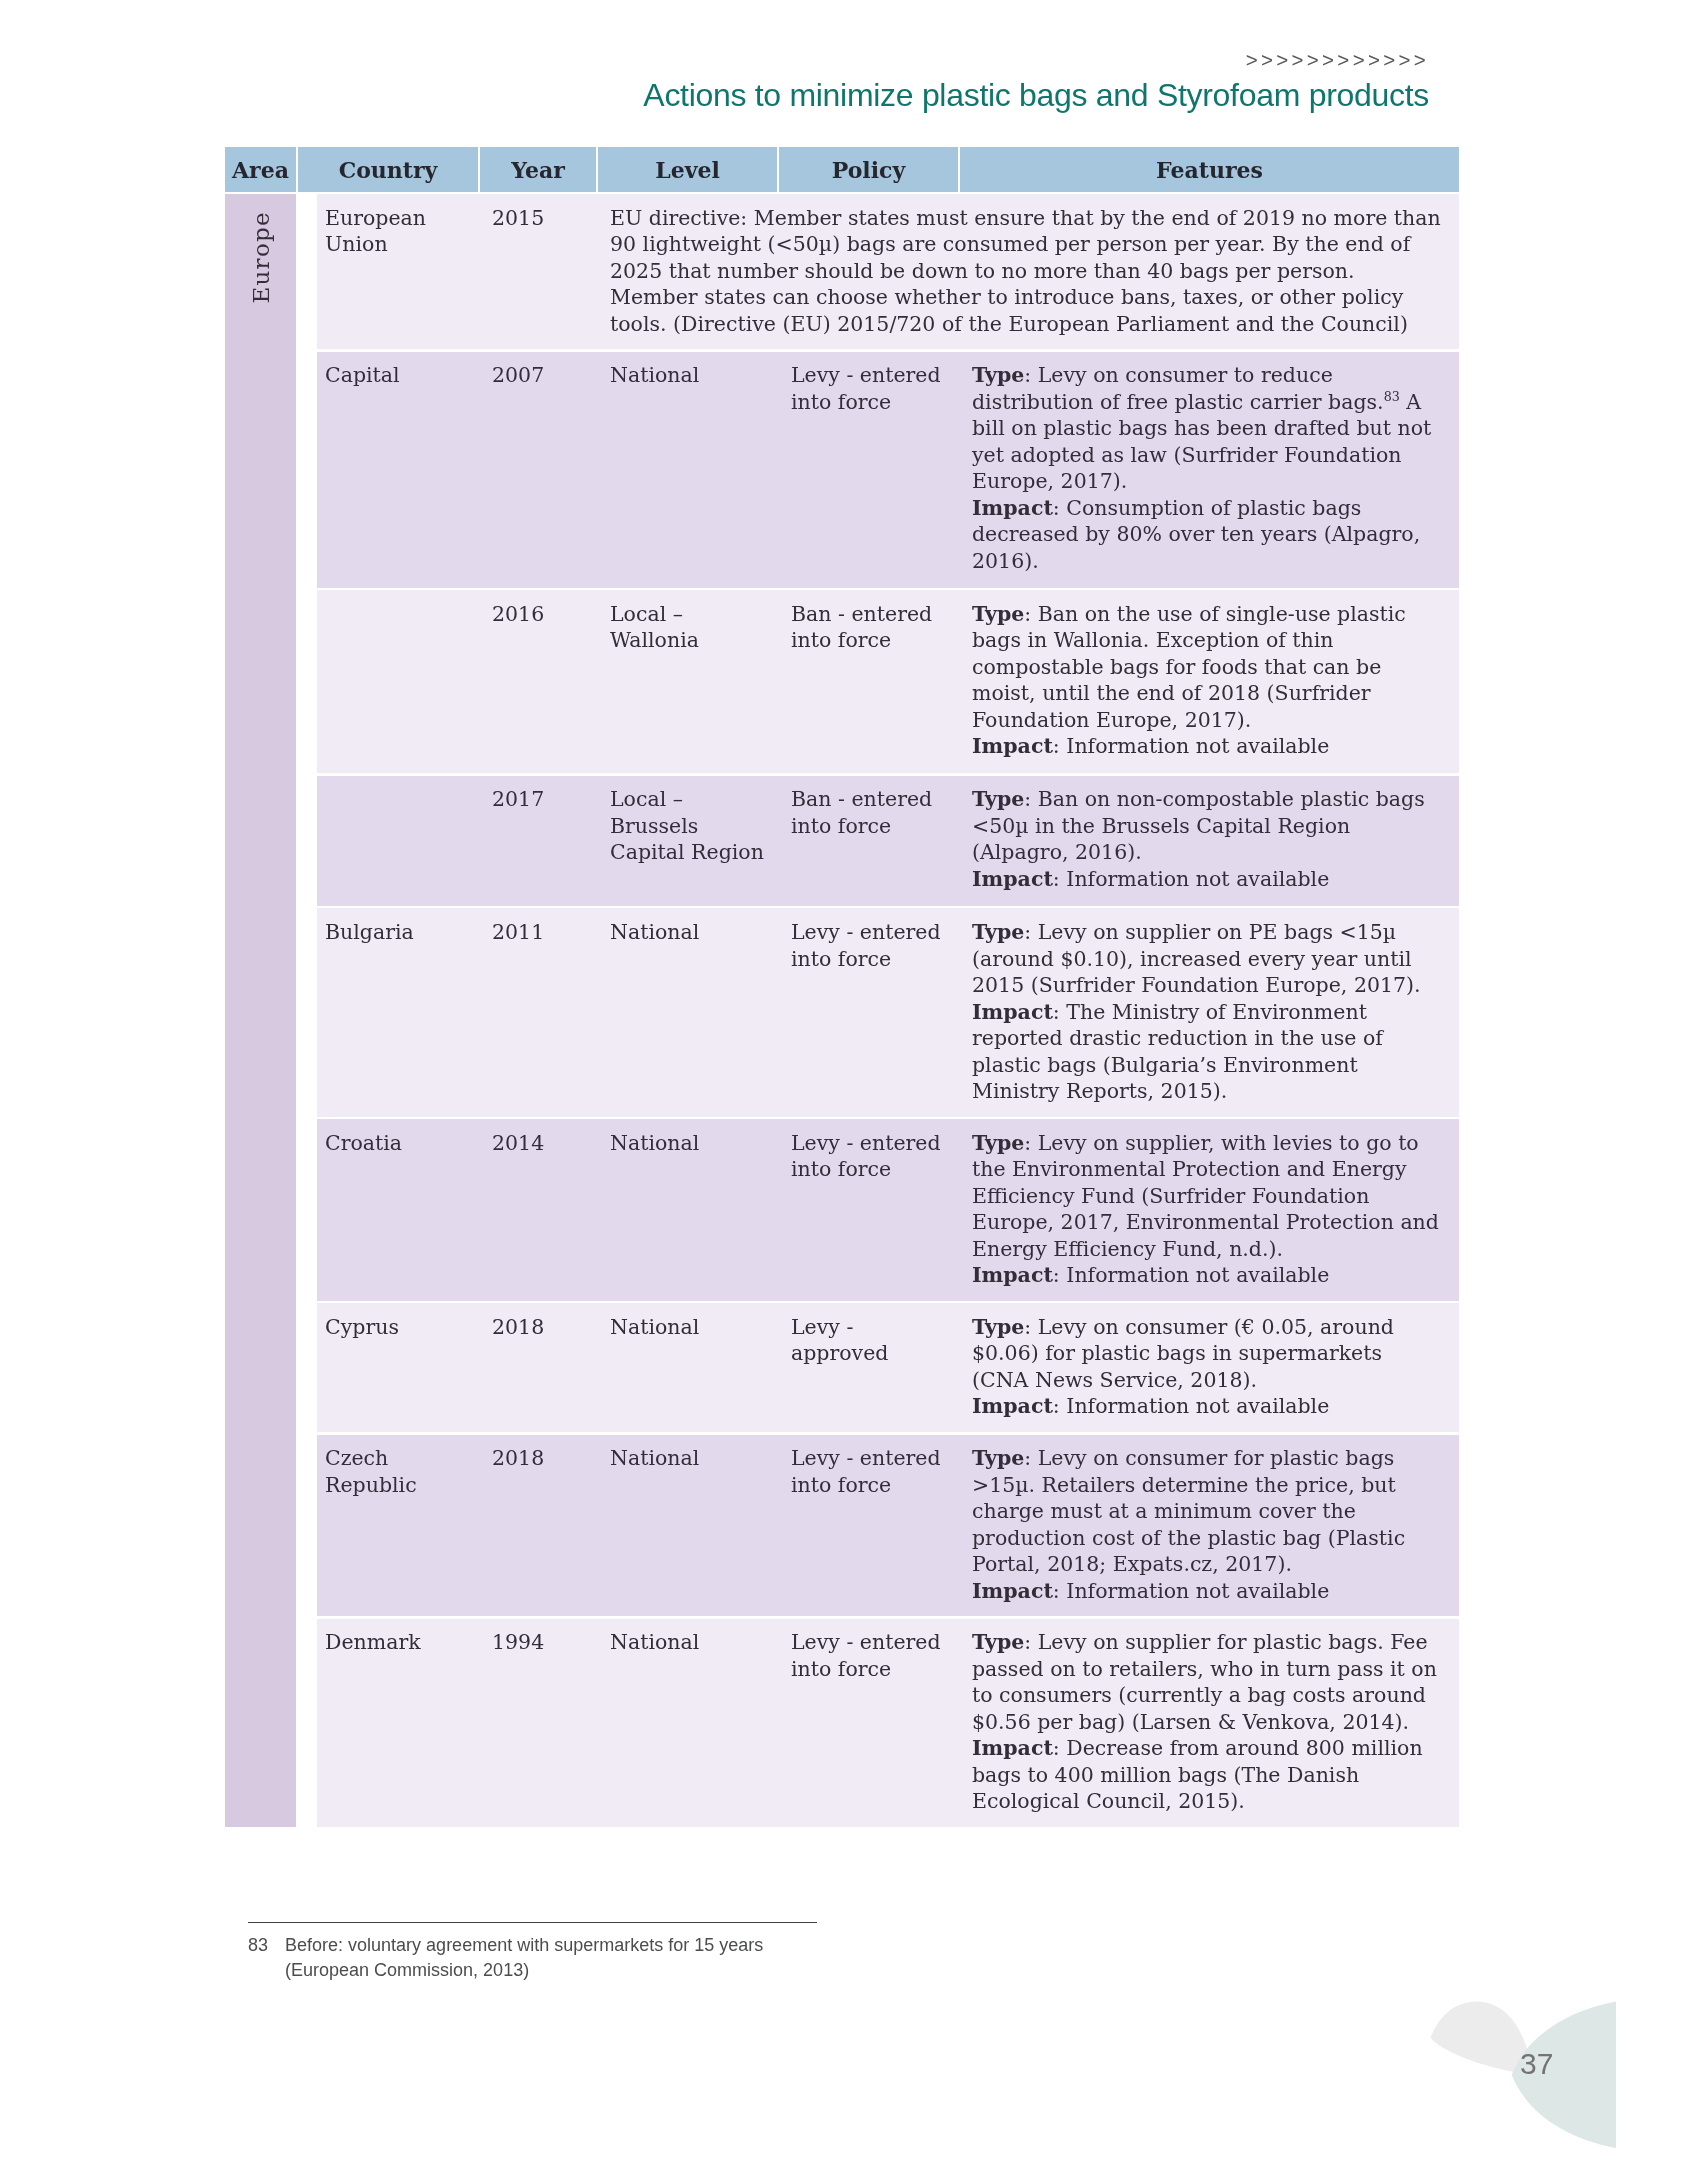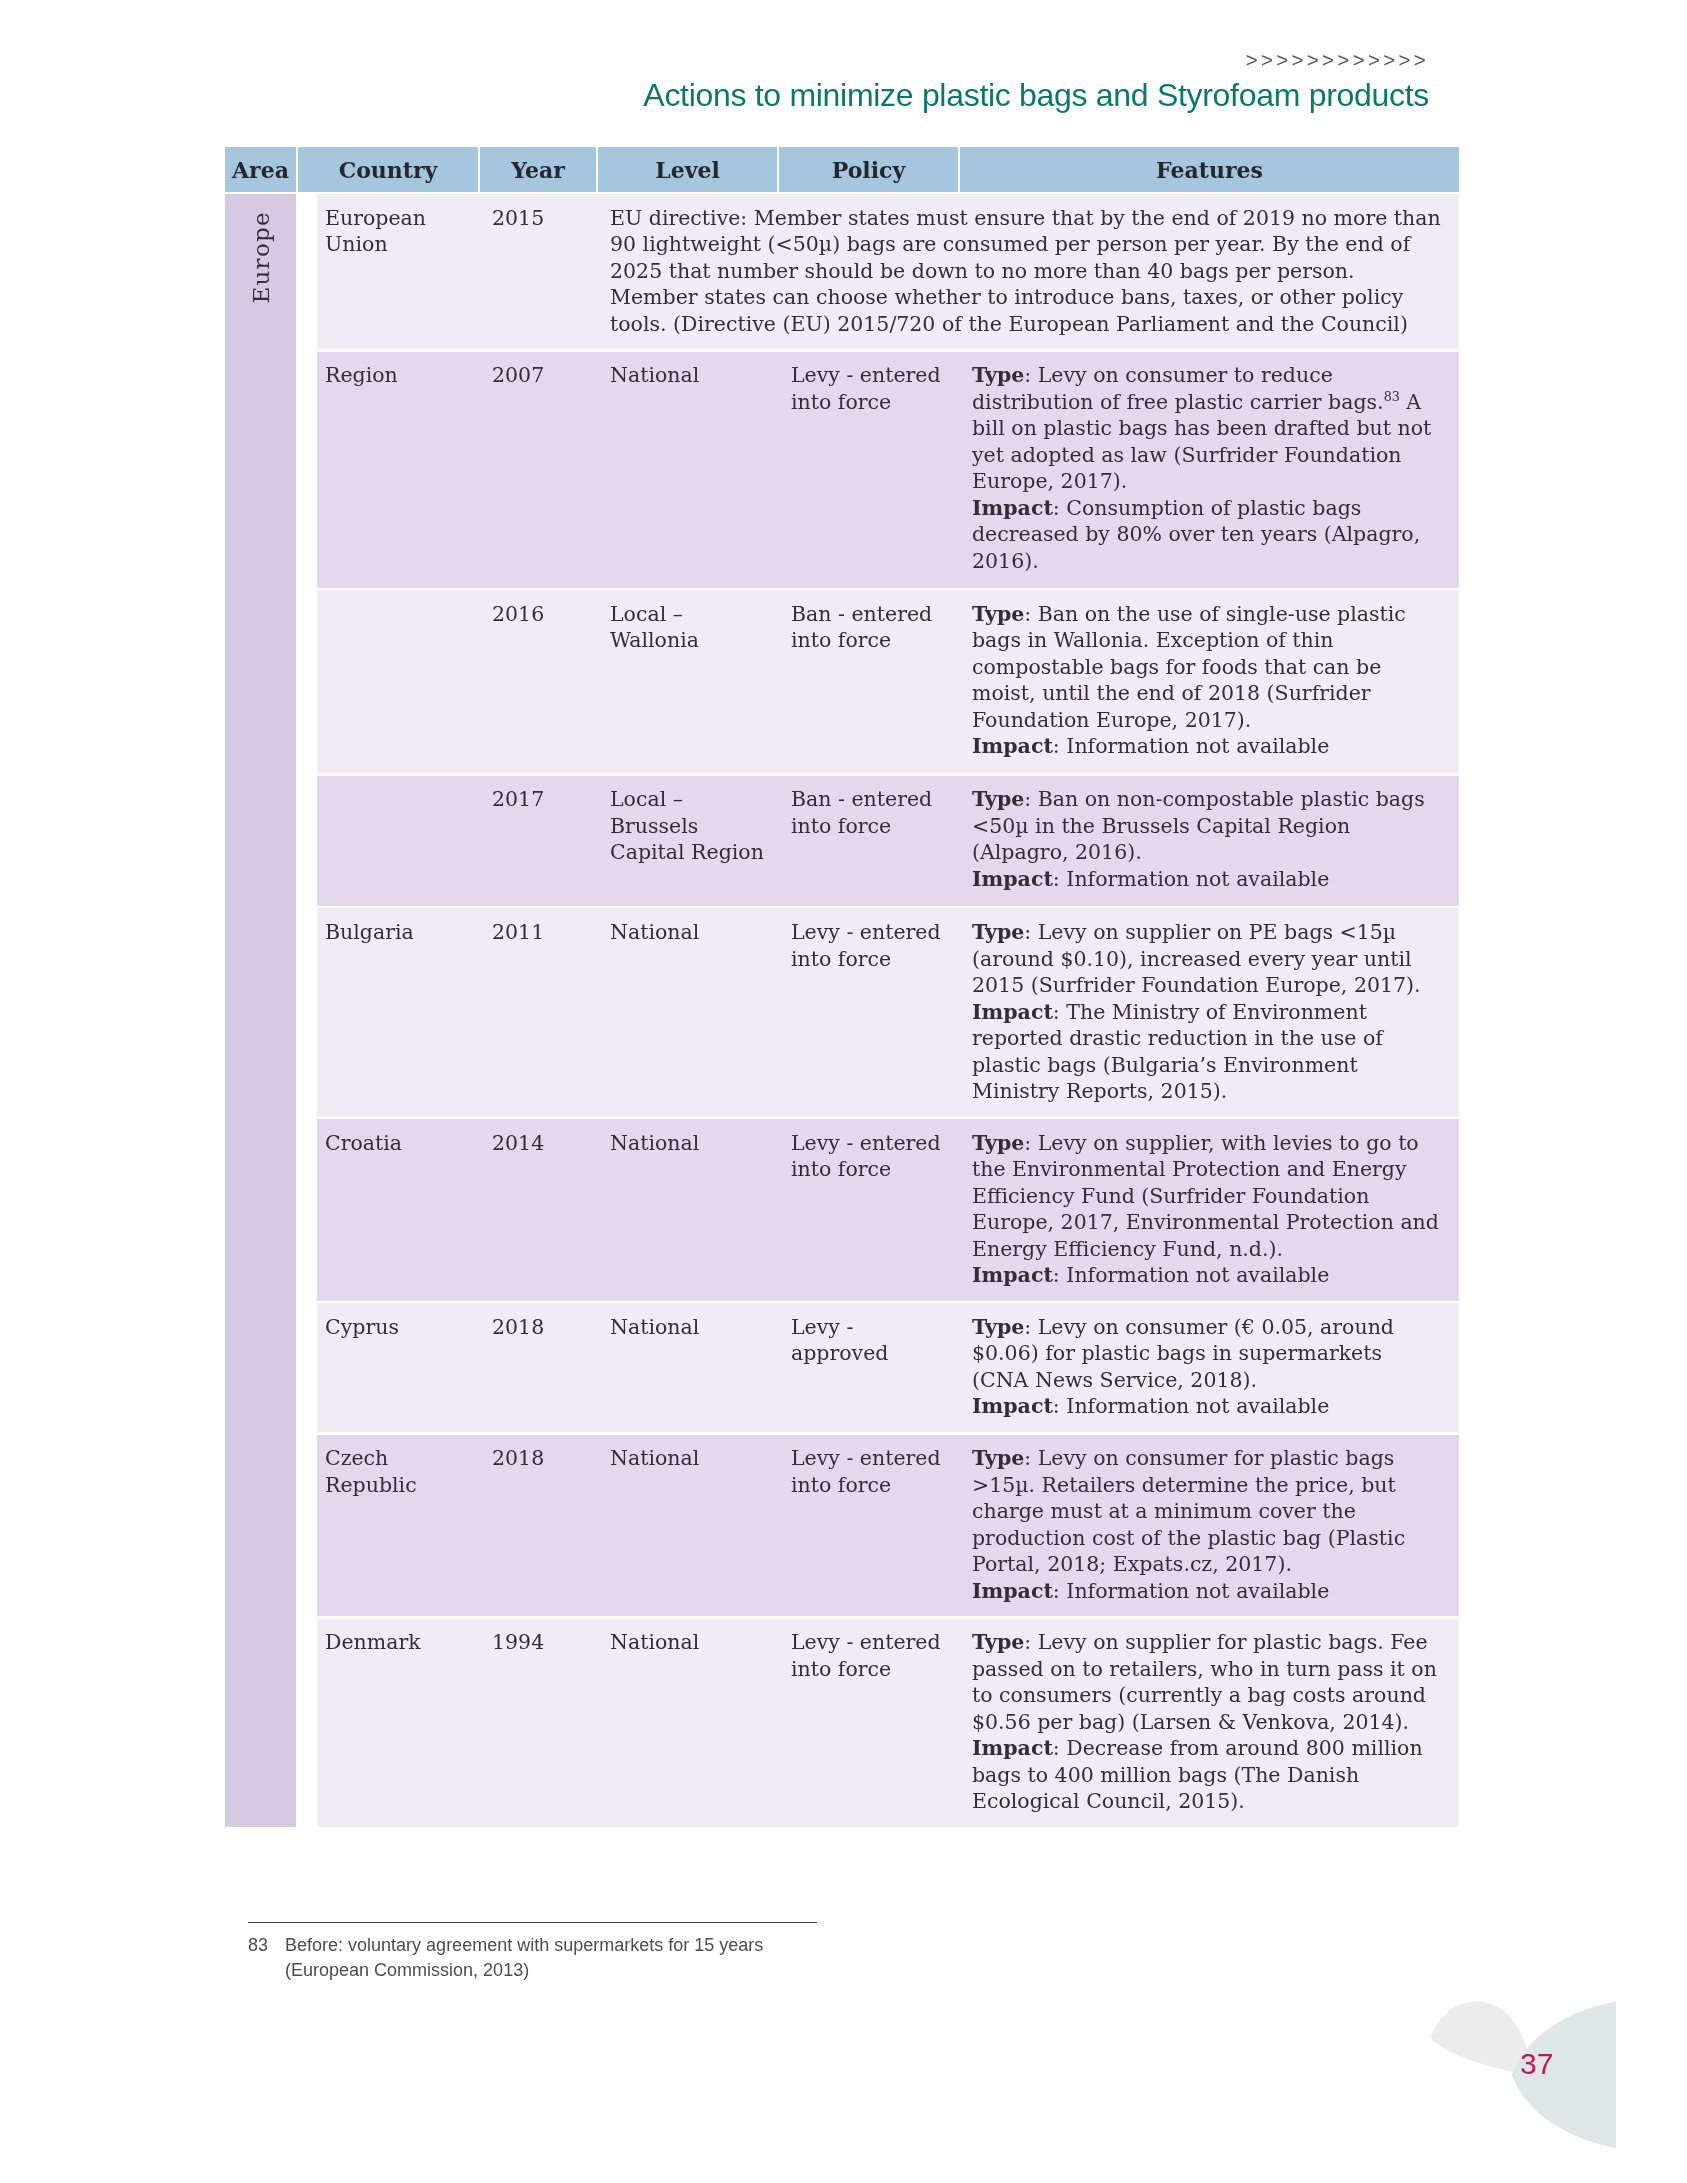--- a/index.html
+++ b/index.html
@@ -75,21 +75,21 @@
     display:flex; gap:17px;
   }
 
   
   .leaves { position:absolute; left:1409px; top:1985px; width:278px; height:198px; }
   .leaf-gray { fill:var(--leaf_gray); }
   .leaf-teal { fill:var(--leaf_teal); }
   .page-num {
     position:absolute; left:1520px; top:2047px;
     font-family:"Liberation Sans", sans-serif;
-    font-size:30px; color:#be185d; font-weight:400;
+    font-size:30px; color:#737373; font-weight:400;
   }
 </style>
 </head>
 <body>
 
 <div class="page-head">
   <div class="chevrons">&gt;&gt;&gt;&gt;&gt;&gt;&gt;&gt;&gt;&gt;&gt;&gt;</div>
   <div class="page-title">Actions to minimize plastic bags and Styrofoam products</div>
 </div>
 
@@ -106,21 +106,21 @@
     <div class="area-col">
       <span class="area-label">Europe</span>
     </div>
     <div class="rows" id="rows">
         <div class="row light" style="min-height: 153px;">
           <div class="cell c-country">European Union</div>
           <div class="cell c-year">2015</div>
           <div class="cell c-merged">EU directive: Member states must ensure that by the end of 2019 no more than 90 lightweight (&lt;50µ) bags are consumed per person per year. By the end of 2025 that number should be down to no more than 40 bags per person. Member states can choose whether to introduce bans, taxes, or other policy tools. (Directive (EU) 2015/720 of the European Parliament and the Council)</div>
         </div>
         <div class="row dark" style="min-height: 236px;">
-          <div class="cell c-country">Region</div>
+          <div class="cell c-country">Capital</div>
           <div class="cell c-year">2007</div>
           <div class="cell c-level">National</div>
           <div class="cell c-policy">Levy - entered into force</div>
           <div class="cell c-features">
             <div><span class="feat-label">Type</span><span>: Levy on consumer to reduce distribution of free plastic carrier bags.</span><sup>83</sup><span> A bill on plastic bags has been drafted but not yet adopted as law (Surfrider Foundation Europe, 2017).</span></div>
             <div><span class="feat-label">Impact</span><span>: Consumption of plastic bags decreased by 80% over ten years (Alpagro, 2016).</span></div>
           </div>
         </div>
         <div class="row light" style="min-height: 183px;">
           <div class="cell c-country"></div>

